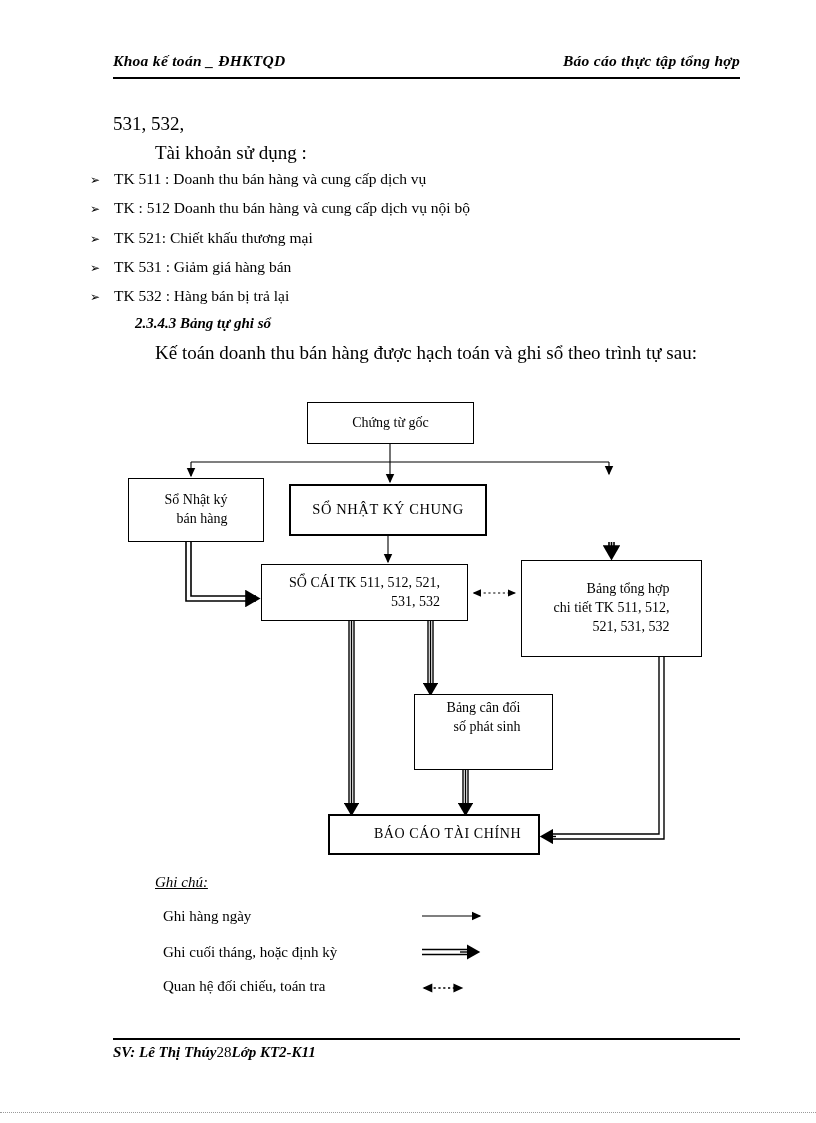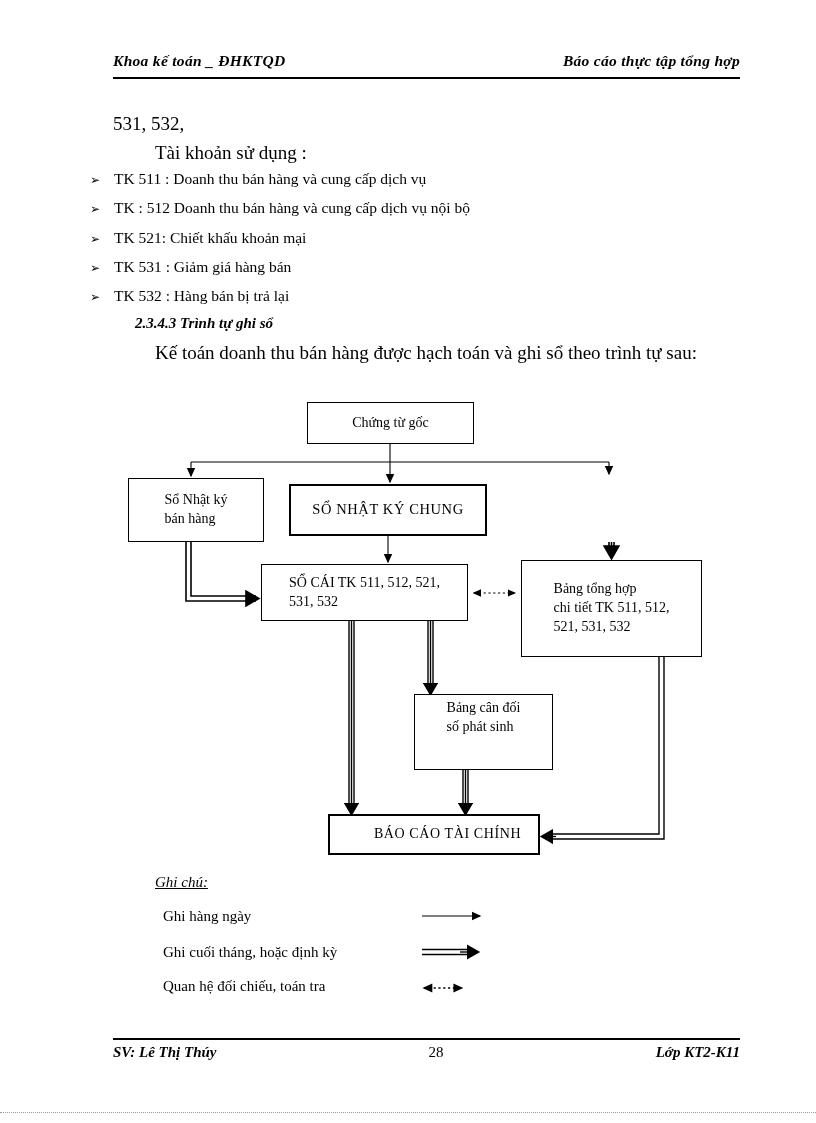--- a/index.html
+++ b/index.html
@@ -100,21 +100,21 @@
     height: 1123px;
     pointer-events: none;
   }
   .box {
     position: absolute;
     border: 1px solid #000;
     background: #ffffff;
     display: flex;
     align-items: center;
     justify-content: center;
-    text-align: left;
+    text-align: right;
     font-size: 14px;
     line-height: 1.35;
     box-sizing: border-box;
     padding: 2px 4px;
   }
   .box.thick { border-width: 2.5px; }
   .box.caps { letter-spacing: 0.6px; }
   .b-strong { font-weight: bold; }
 
   
@@ -155,21 +155,20 @@
     width: 627px;
     height: 2px;
     background: #000;
   }
   .footer {
     position: absolute;
     left: 113px;
     top: 1044px;
     width: 627px;
     display: flex;
-    justify-content: space-between;
     align-items: baseline;
     font-size: 15px;
   }
   .footer .side {
     font-style: italic;
     font-weight: bold;
   }
   .footer .pageno {
     font-style: normal;
     font-weight: normal;
@@ -200,32 +199,32 @@
   <div class="bullet-row" style="top:170px">
     <span class="bullet-mark">➢</span>
     <span>TK  511 : Doanh thu bán hàng và cung cấp dịch vụ</span>
   </div>
   <div class="bullet-row" style="top:199px">
     <span class="bullet-mark">➢</span>
     <span>TK  : 512 Doanh thu bán hàng và cung cấp dịch vụ nội bộ</span>
   </div>
   <div class="bullet-row" style="top:229px">
     <span class="bullet-mark">➢</span>
-    <span>TK  521: Chiết khấu khoản mại</span>
+    <span>TK  521: Chiết khấu thương mại</span>
   </div>
   <div class="bullet-row" style="top:258px">
     <span class="bullet-mark">➢</span>
     <span>TK  531 : Giảm giá hàng bán</span>
   </div>
   <div class="bullet-row" style="top:287px">
     <span class="bullet-mark">➢</span>
     <span>TK  532 :  Hàng  bán bị trả lại</span>
   </div>
 
-  <div class="heading-sub" style="top:315px">2.3.4.3 Trình tự ghi sổ</div>
+  <div class="heading-sub" style="top:315px">2.3.4.3 Bảng tự ghi sổ</div>
   <div class="txt indent-2" style="top:341px">Kế toán doanh thu bán hàng được hạch toán và ghi sổ theo trình tự sau:</div>
 
 
   <svg class="diagram" viewBox="0 0 816 1123">
     <defs>
       <marker id="thin-head" markerWidth="9" markerHeight="9" refX="7.4" refY="4.5" orient="auto">
         <path d="M0,0.6 L8.6,4.5 L0,8.4 z" fill="#000"></path>
       </marker>
       <marker id="thick-head" markerWidth="10" markerHeight="11" refX="8" refY="5.5" orient="auto">
         <path d="M0,0 L9.6,5.5 L0,11 z" fill="#000"></path>

